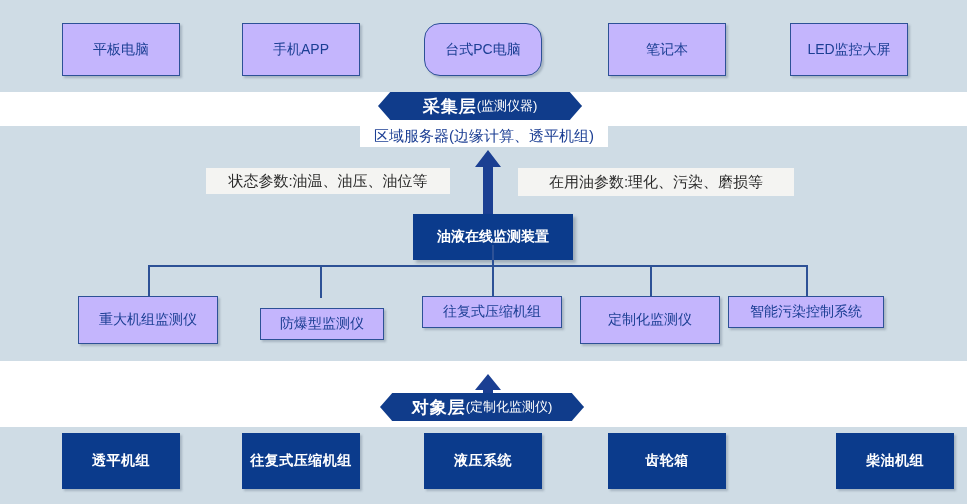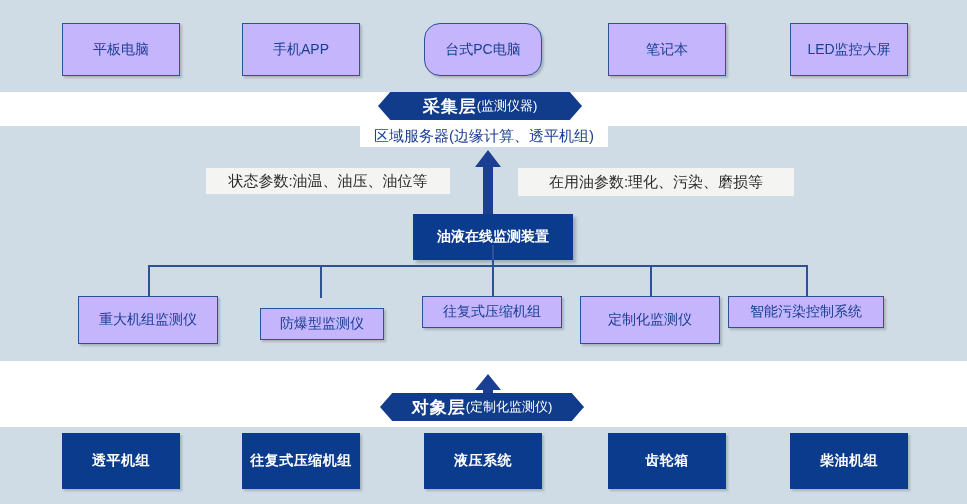--- a/index.html
+++ b/index.html
@@ -137,15 +137,15 @@
 </div>
 <div class="box box-navy-small" style="left:242px;top:433px;width:118px;height:56px;align-items:center;">
   <span>往复式压缩机组</span>
 </div>
 <div class="box box-navy-small" style="left:424px;top:433px;width:118px;height:56px;">
   <span>液压系统</span>
 </div>
 <div class="box box-navy-small" style="left:608px;top:433px;width:118px;height:56px;">
   <span>齿轮箱</span>
 </div>
-<div class="box box-navy-small" style="left:790px;top:433px;width:118px;height:56px;">
+<div class="box box-navy-small" style="left:836px;top:433px;width:118px;height:56px;">
   <span>柴油机组</span>
 </div>
 
 </body></html>

